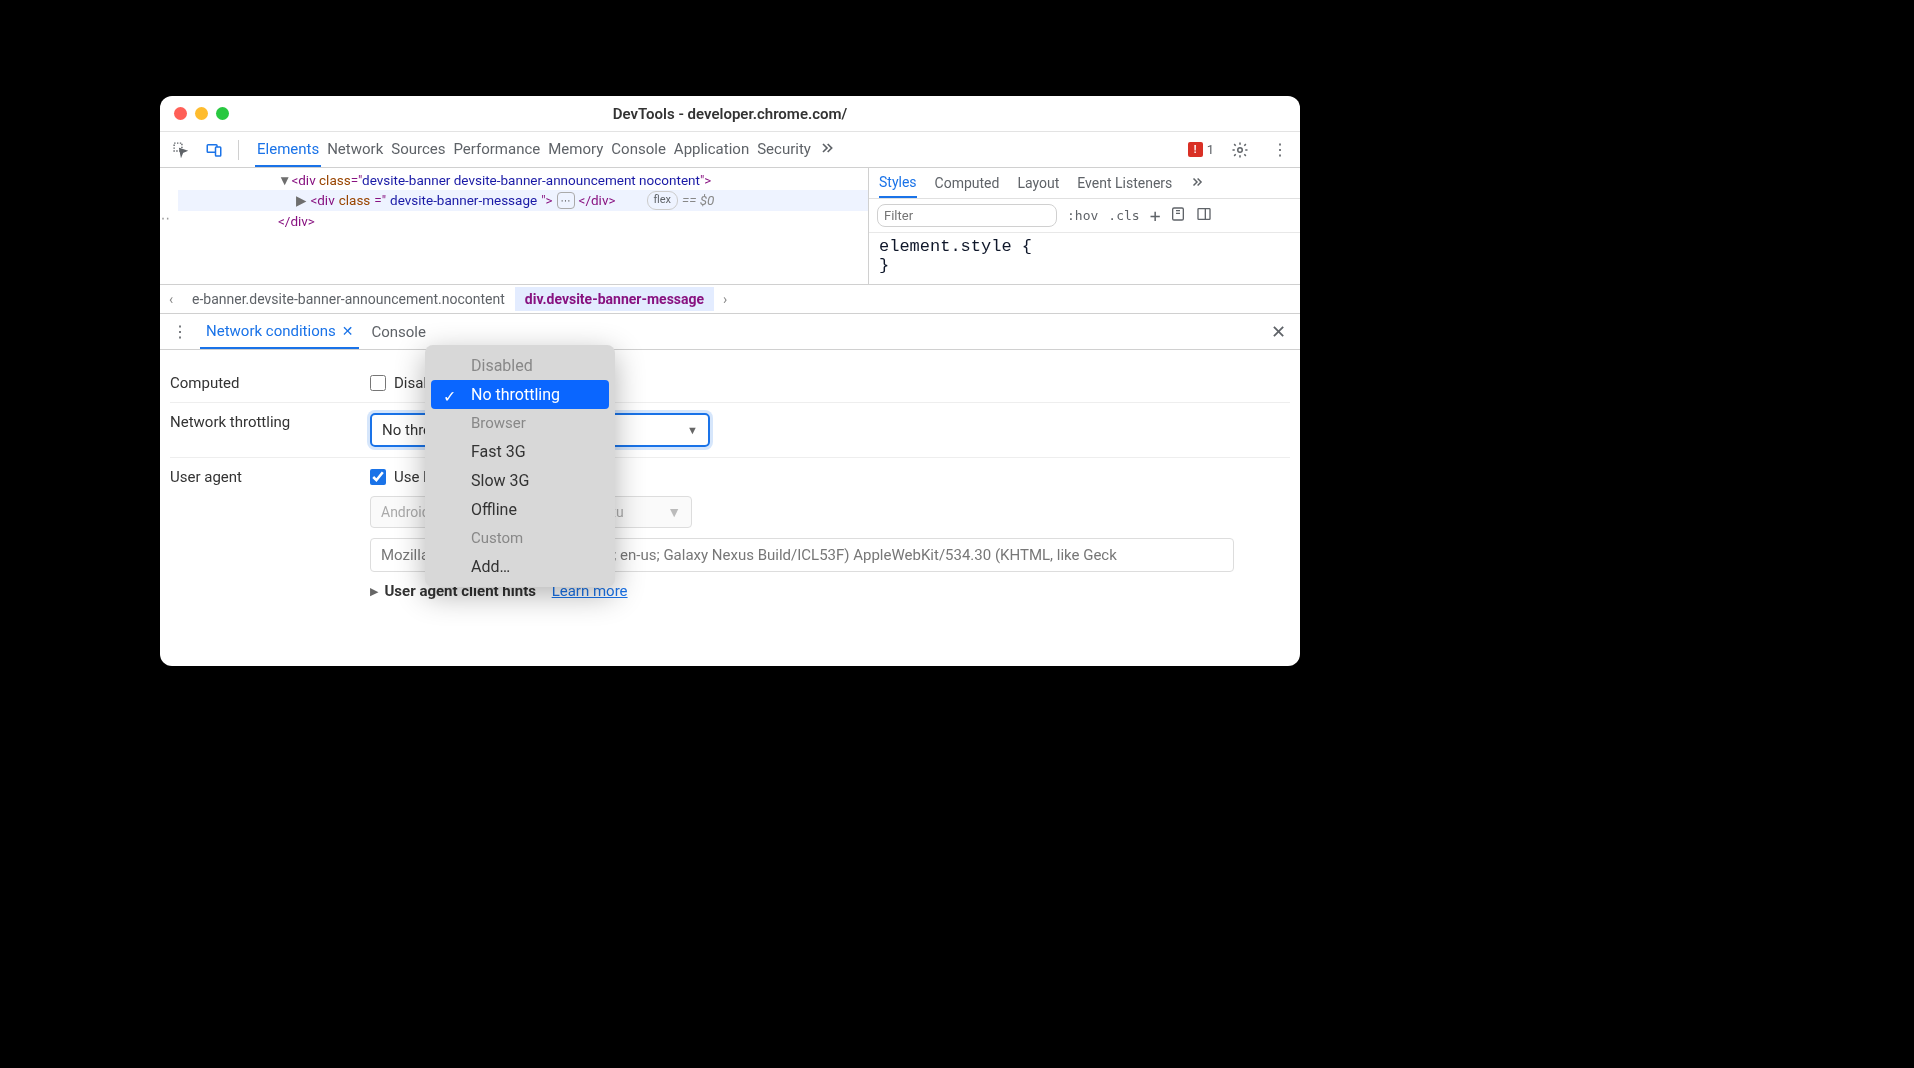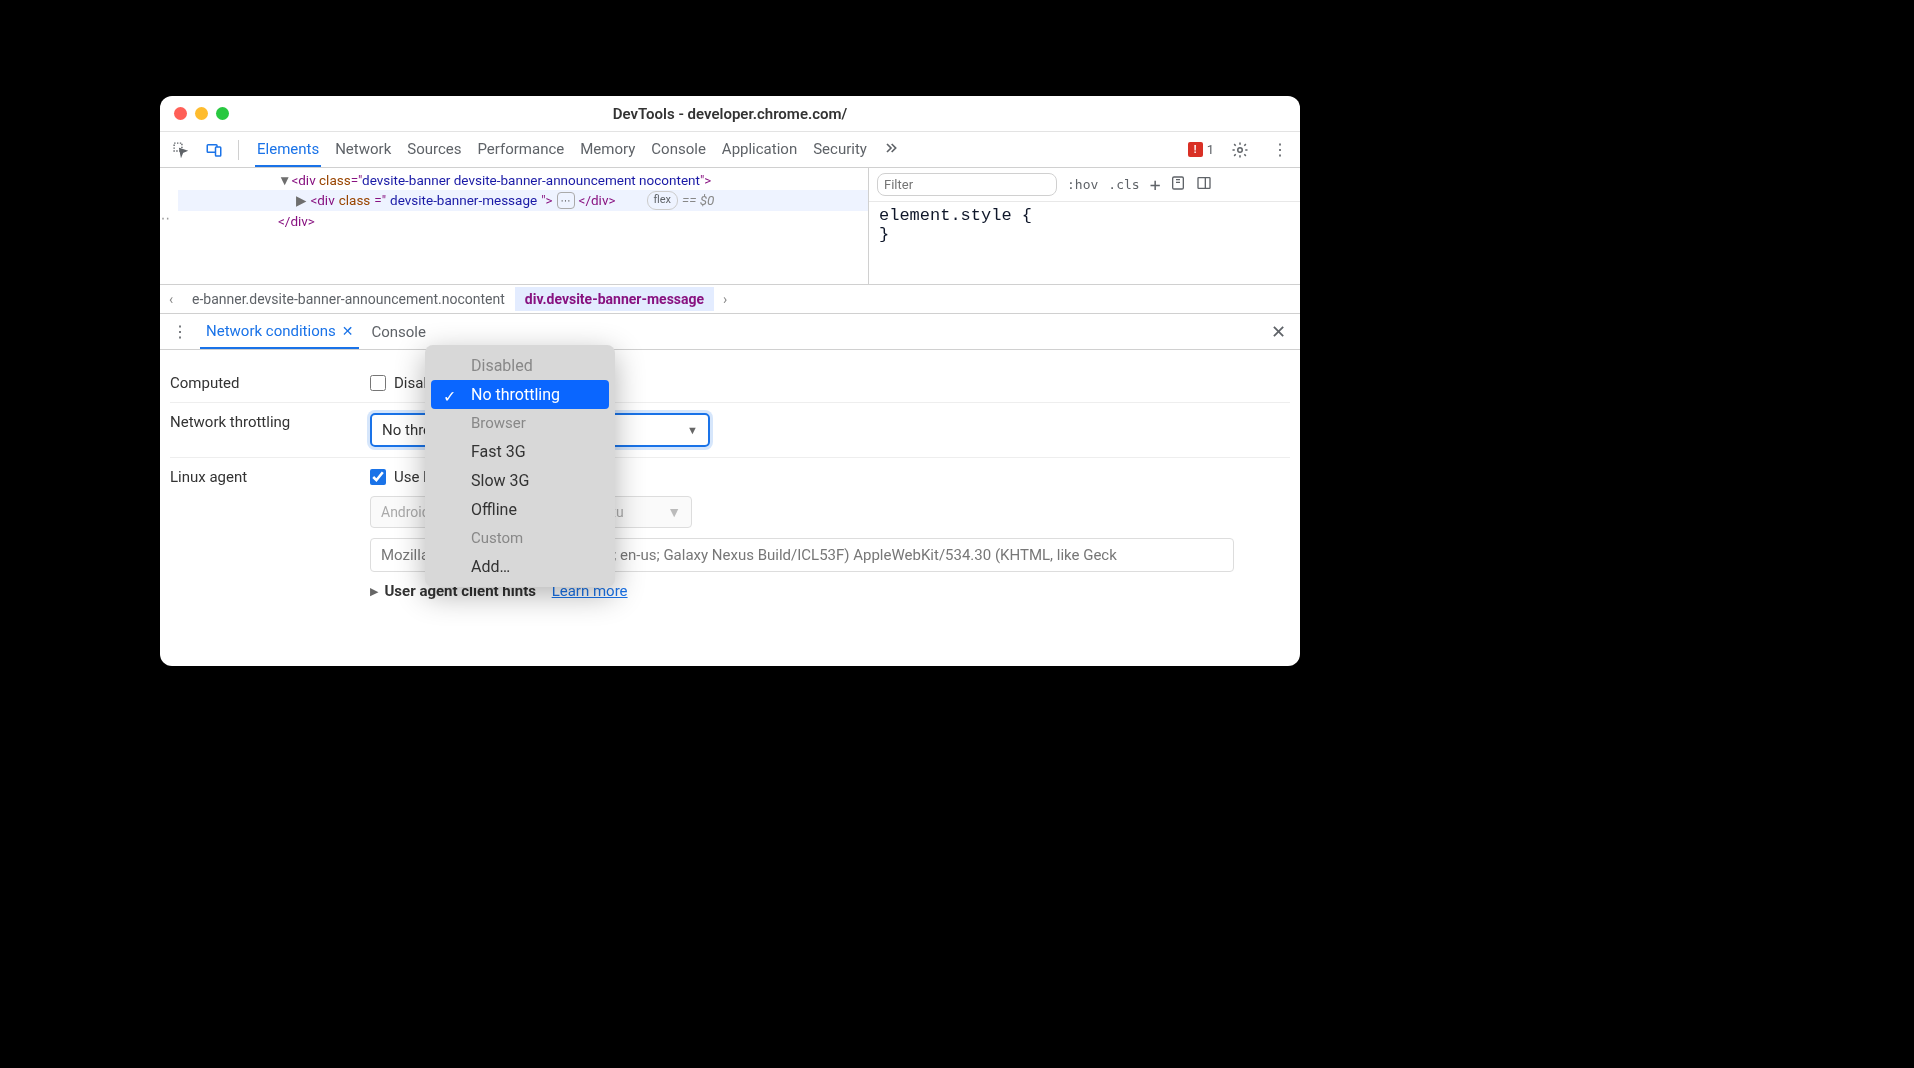--- a/index.html
+++ b/index.html
@@ -7,21 +7,21 @@
   .window { position: absolute; left: 160px; top: 96px; width: 1140px; height: 570px; background: #fff; border-radius: 12px; box-shadow: 0 20px 60px rgba(0,0,0,.5); overflow: hidden; }
   .titlebar { height: 36px; display: flex; align-items: center; padding: 0 14px; border-bottom: 1px solid #e3e3e3; position: relative; }
   .traffic { display: flex; gap: 8px; }
   .tl { width: 13px; height: 13px; border-radius: 50%; }
   .tl.red { background: #ff5f57; }
   .tl.yellow { background: #febc2e; }
   .tl.green { background: #28c840; }
   .title { position: absolute; left: 50%; transform: translateX(-50%); font-size: 15px; font-weight: 600; color: #333; }
   .toolbar { height: 36px; display: flex; align-items: center; border-bottom: 1px solid #d0d0d0; padding: 0 6px; gap: 6px; }
   .icon-btn { width: 28px; height: 28px; display: flex; align-items: center; justify-content: center; color: #5f6368; border-radius: 4px; }
-  .tabs-main { display: flex; gap: 12px; margin-left: 6px; }
+  .tabs-main { display: flex; gap: 4px; margin-left: 6px; }
   .tab { font-size: 15px; color: #5f6368; padding: 7px 2px; cursor: pointer; }
   .tab.active { color: #1a73e8; border-bottom: 2px solid #1a73e8; }
   .toolbar-right { margin-left: auto; display: flex; align-items: center; gap: 12px; }
   .err-badge { display: flex; align-items: center; gap: 4px; font-size: 13px; color: #5f6368; }
   .err-box { width: 15px; height: 15px; background: #d93025; border-radius: 2px; display: flex; align-items: center; justify-content: center; color: #fff; font-size: 10px; font-weight: bold; }
   .main { display: flex; height: 116px; }
   .elements-left { flex: 1; overflow: hidden; font-family: Menlo, Consolas, monospace; font-size: 13.5px; line-height: 1.5; padding: 2px 0 0 18px; background:#fff; position:relative; }
   .dom-line { white-space: nowrap; padding-left: 100px; }
   .dom-line2 { white-space: nowrap; padding-left: 118px; display:flex; align-items:center; gap:4px;}
   .tri { color:#6e6e6e; display:inline-block; }
@@ -145,20 +145,31 @@
         <span class="tag-a">&lt;/div&gt;</span>
         <span class="flex-pill">flex</span>
         <span class="eq0">== $0</span>
       </div>
       <div class="dom-line" style="padding-left:100px;">
         <span class="tag-a">&lt;/div&gt;</span>
       </div>
     </div>
 
     <div class="styles-right">
+      <div class="styles-tabs">
+        <div class="styles-tab active">Styles</div>
+        <div class="styles-tab">Computed</div>
+        <div class="styles-tab">Layout</div>
+        <div class="styles-tab">Event Listeners</div>
+        <div class="styles-tab">
+          <svg width="14" height="14" viewBox="0 0 24 24" stroke="#5f6368" stroke-width="2.5" fill="none">
+              <path d="M6 6l6 6-6 6M13 6l6 6-6 6"></path>
+            </svg>
+        </div>
+      </div>
       <div class="styles-tools">
         <input class="filter-input" placeholder="Filter" style="">
         <span class="style-tok">:hov</span>
         <span class="style-tok">.cls</span>
         <span class="style-tok" style="font-size:18px;">+</span>
         <span><svg width="16" height="16" viewBox="0 0 24 24" fill="none" stroke="#5f6368" stroke-width="2">
               <rect x="4" y="3" width="16" height="18" rx="2"></rect>
               <path d="M9 7h6M9 11h6"></path>
             </svg></span>
         <span><svg width="16" height="16" viewBox="0 0 24 24" fill="none" stroke="#5f6368" stroke-width="2">
@@ -202,21 +213,21 @@
       <div class="form-label-col">Network throttling</div>
       <div class="form-ctrl-col">
         <div class="select-box">
           <span>No throttling</span>
           <span class="caret">▼</span>
         </div>
       </div>
     </div>
 
     <div class="form-row noborder" style="flex-direction:row;">
-      <div class="form-label-col">Linux agent</div>
+      <div class="form-label-col">User agent</div>
       <div class="form-ctrl-col" style="display:flex;flex-direction:column;gap:10px;">
         <div class="chk-row">
           <input type="checkbox" class="chk" checked="" style="">
           <span>Use browser default</span>
         </div>
         <div class="disabled-select">
           <span>Android (4.0.2) Browser — Galaxy Nexu</span>
           <span class="caret" style="color:#bbb;">▼</span>
         </div>
         <div class="ua-input">

